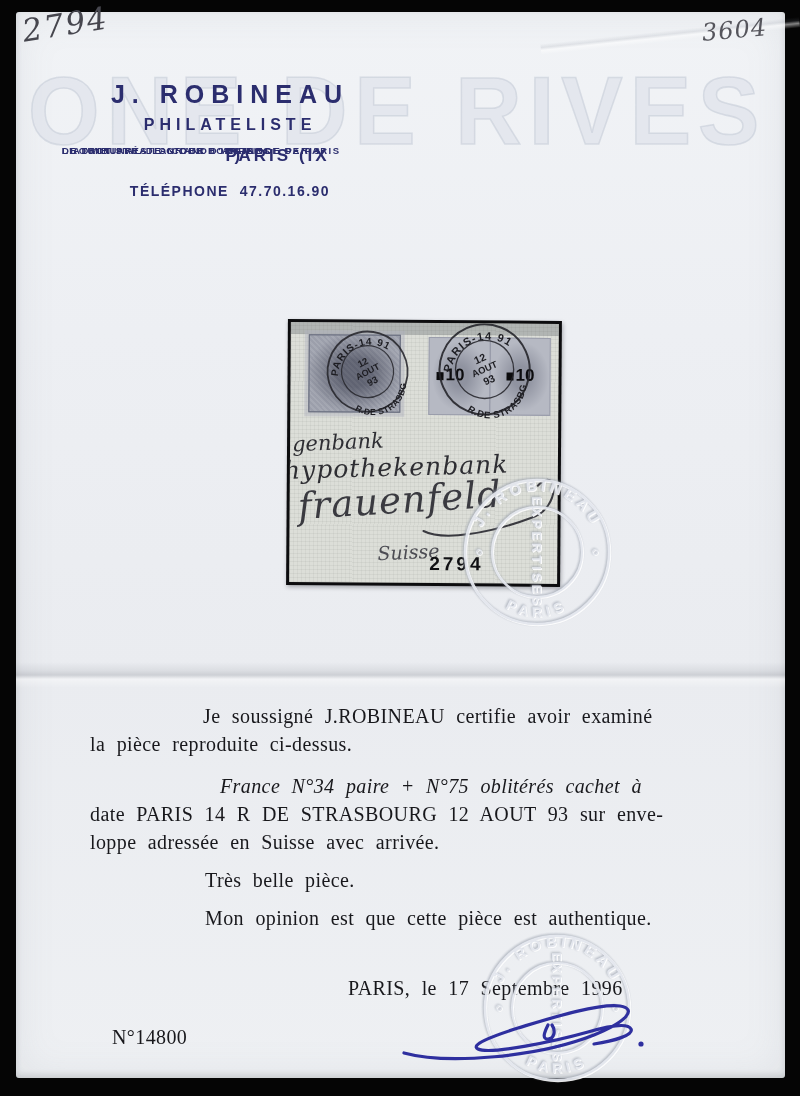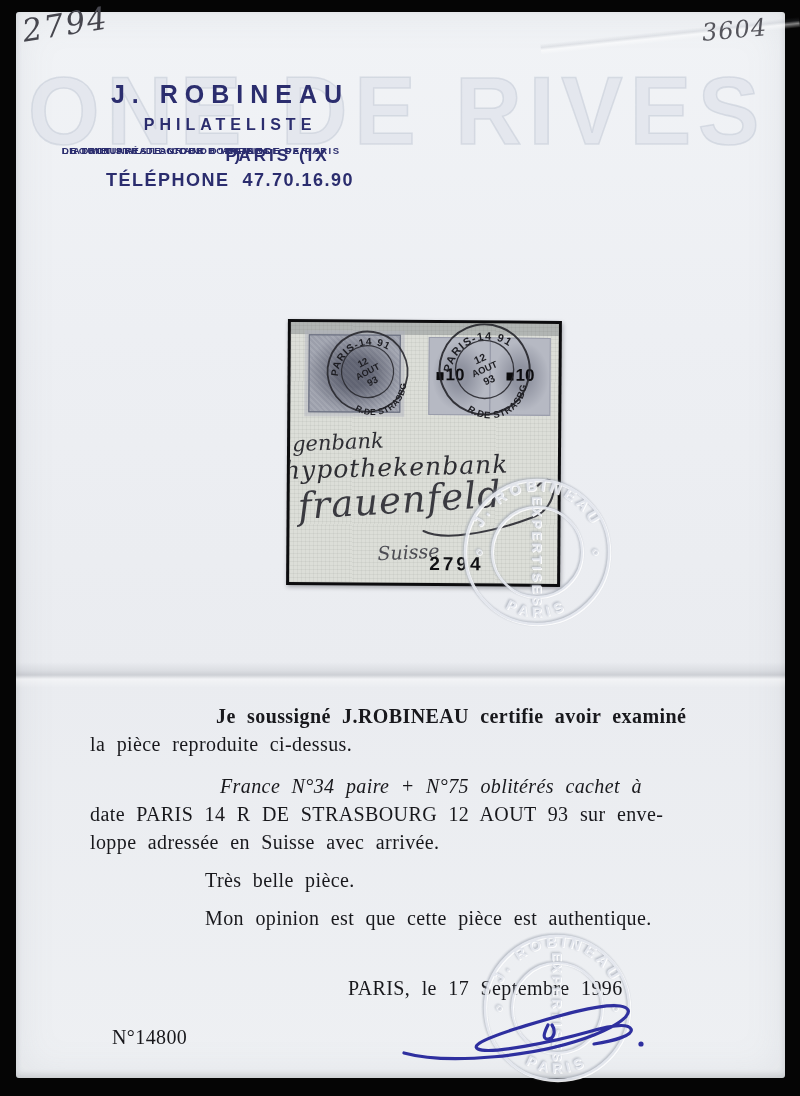--- a/index.html
+++ b/index.html
@@ -25,21 +25,21 @@
 
   
   .letterhead{left:62px;top:80px;width:336px;text-align:center;color:#2b2d6e;}
   .letterhead>div{position:static;}
   .lh-name{font-size:25px;font-weight:600;letter-spacing:7px;}
   .lh-prof{margin-top:7px;font-size:16px;font-weight:700;letter-spacing:5px;}
   .lh-titles{margin-top:10px;font-size:9.5px;font-weight:700;letter-spacing:1.5px;line-height:14.5px;}
   .lh-addr{margin-top:11px;font-size:20px;font-weight:600;letter-spacing:4px;}
   .lh-city{margin-top:12px;font-size:17px;font-weight:600;letter-spacing:3px;}
   .lh-city sup{position:static;font-size:9px;}
-  .lh-phone{margin-top:4px;font-size:18px;font-weight:600;letter-spacing:1.5px;}
+  .lh-phone{margin-top:17px;font-size:14px;font-weight:600;letter-spacing:1.5px;}
   .lh-phone span{position:static;}
 
   
   .photo{left:287px;top:320px;width:274px;height:266px;background:#0c0c0e;padding:3px;
          transform:rotate(.4deg);box-shadow:1px 2px 4px rgba(40,44,52,.35);}
   .photo-inner{position:relative;left:0;top:0;width:268px;height:260px;overflow:hidden;
       background-color:#dcded8;
       background-image:
         repeating-linear-gradient(0deg,rgba(60,65,60,.06) 0 1px,transparent 1px 4px),
         repeating-linear-gradient(90deg,rgba(60,65,60,.05) 0 1px,transparent 1px 4px);}
@@ -82,21 +82,21 @@
 
   
   .fold{left:16px;top:662px;width:769px;height:26px;
     background:linear-gradient(180deg,transparent 0%,rgba(95,100,112,.10) 32%,rgba(62,66,78,.17) 50%,rgba(255,255,255,.4) 66%,transparent 100%);}
   .crease-tr{left:540px;top:16px;width:260px;height:36px;transform:rotate(-6deg);
     background:linear-gradient(180deg,transparent 40%,rgba(120,126,140,.14) 50%,rgba(255,255,255,.5) 58%,transparent 70%);}
 
   
   .typed{font-family:"Liberation Serif",serif;font-size:20px;color:#18181c;
          letter-spacing:.4px;word-spacing:6px;white-space:nowrap;}
-  .t-l1{left:216px;top:705px;font-weight:bold;}
+  .t-l1{left:203px;top:705px;}
   .t-l2{left:90px;top:733px;}
   .t-l3{left:220px;top:775px;font-style:italic;}
   .t-l4{left:90px;top:803px;}
   .t-l5{left:90px;top:831px;}
   .t-l6{left:205px;top:869px;}
   .t-l7{left:205px;top:907px;}
   .t-date{left:348px;top:977px;}
   .t-num{left:112px;top:1026px;}
 
   

